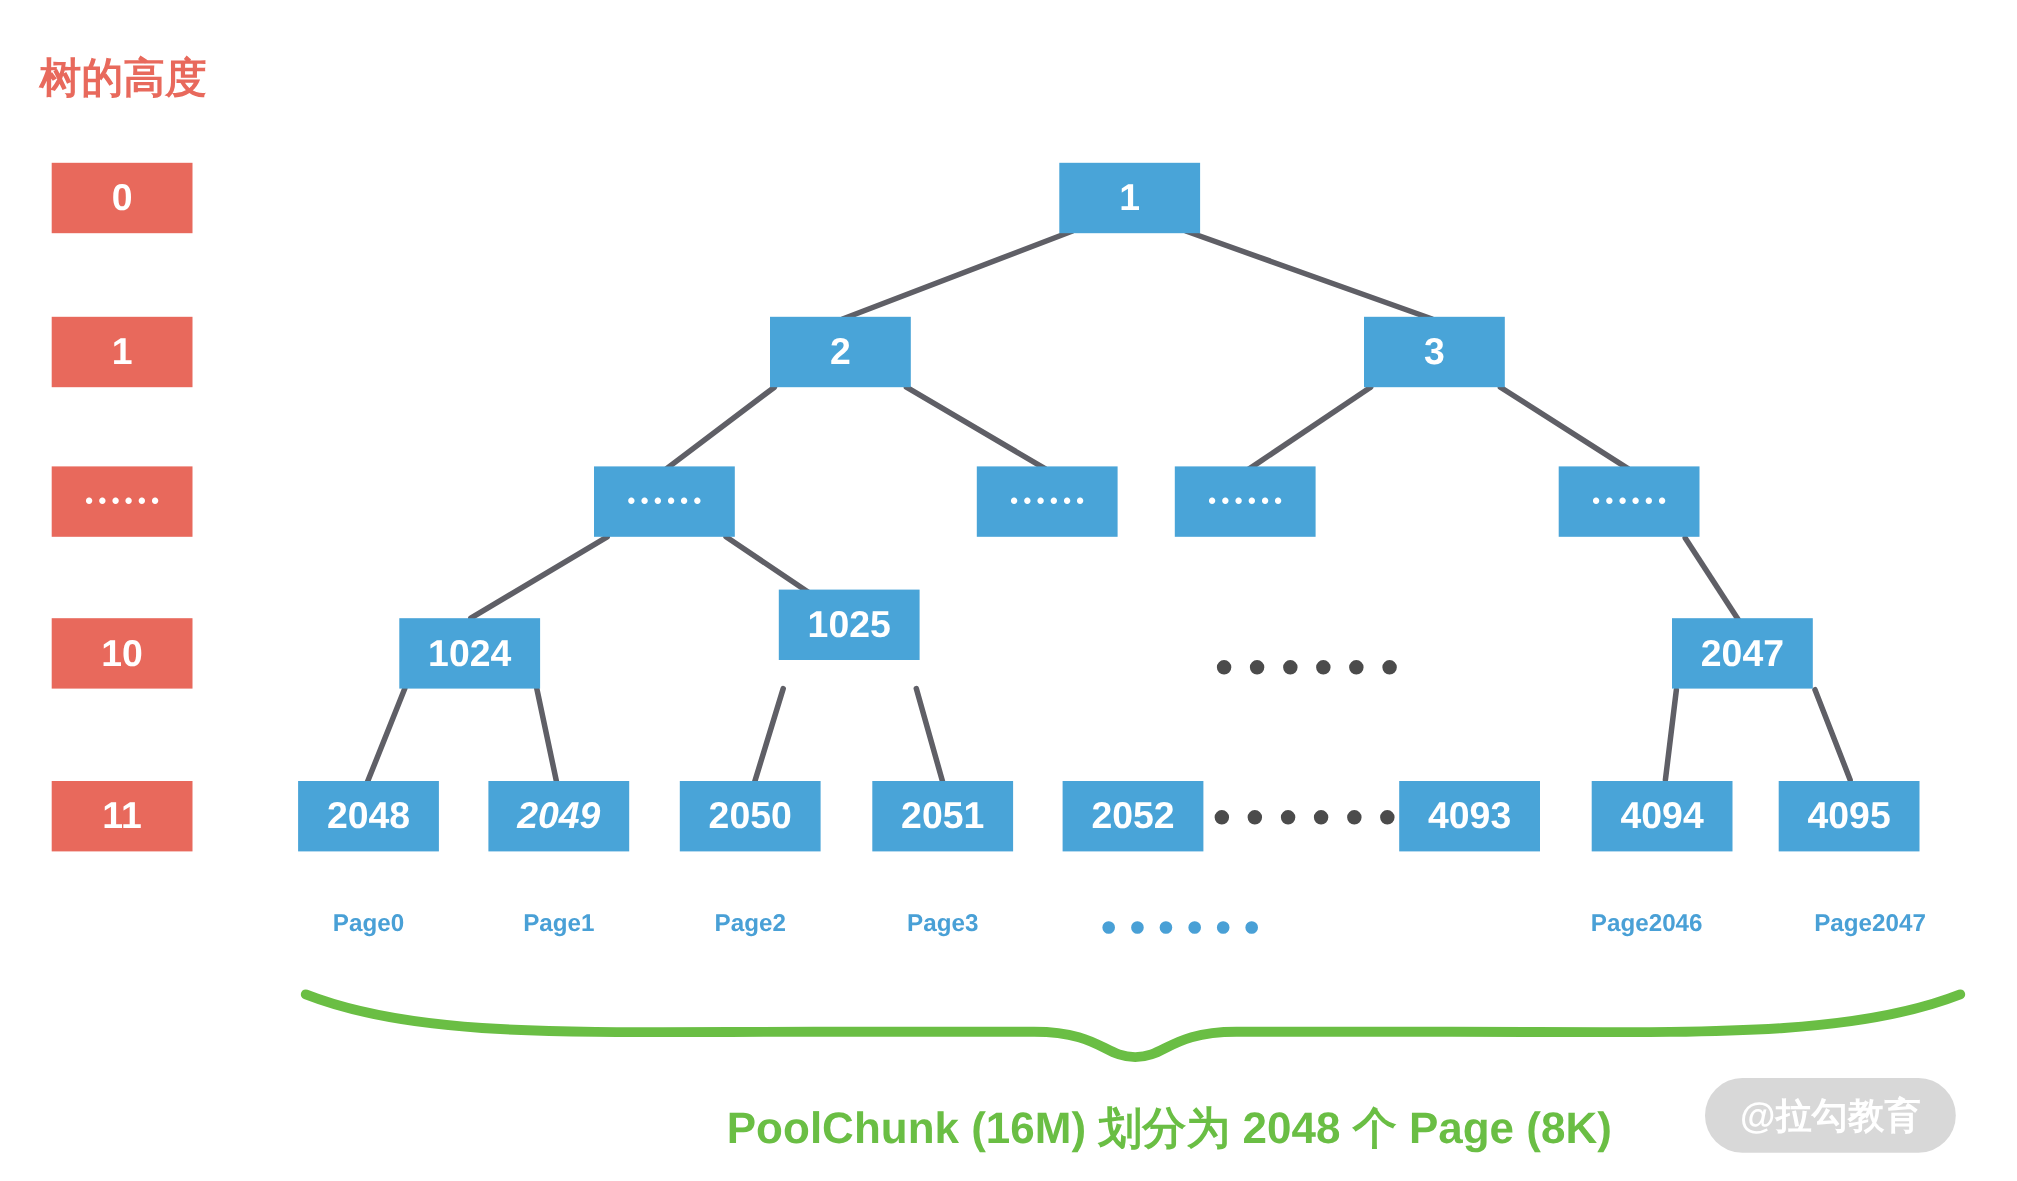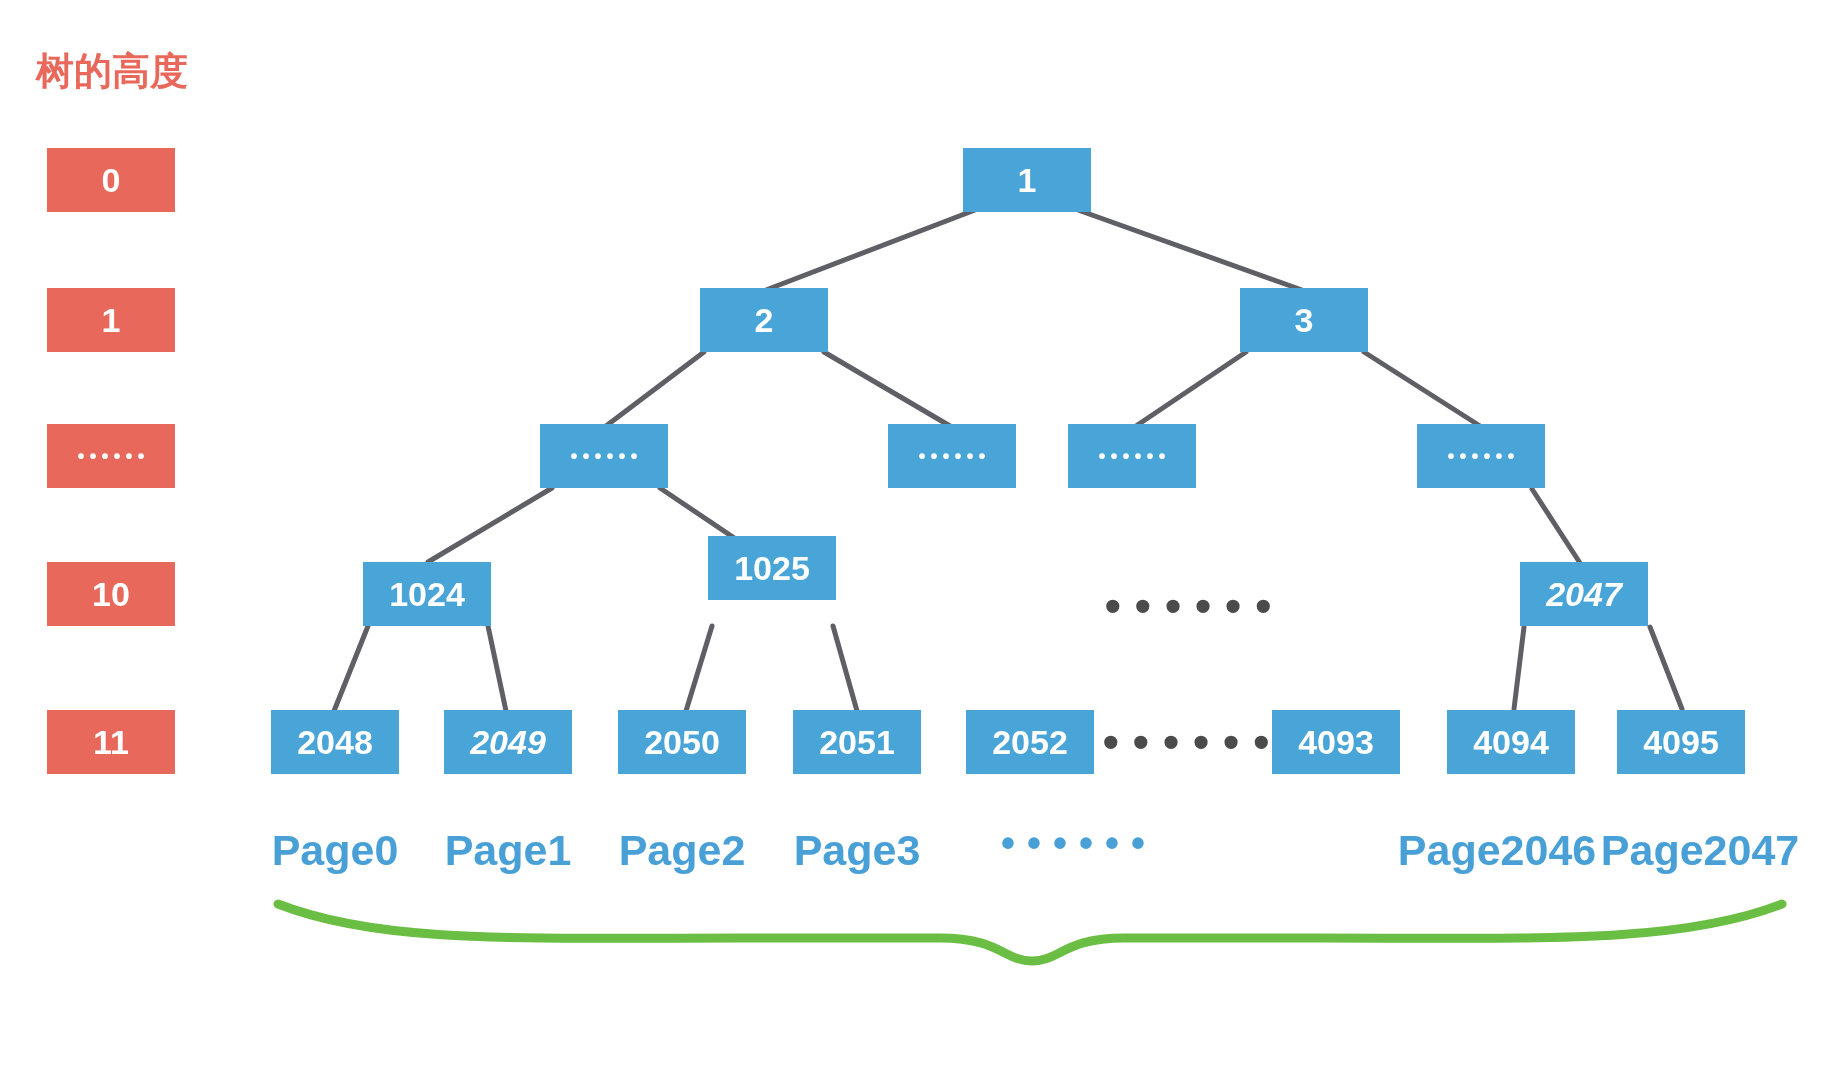--- a/index.html
+++ b/index.html
@@ -23,21 +23,21 @@
   }
   .node.red{background:#e8695c;}
   .node .dotrow{font-size:20px;letter-spacing:5px;line-height:1;text-indent:5px;}
   .sep{
     position:absolute;transform:translate(-50%,-50%);z-index:1;line-height:1;
     font-size:46px;letter-spacing:14px;color:#4b4b4b;font-weight:bold;text-indent:14px;white-space:nowrap;
   }
   .sep.blue{color:#49a0d6;font-size:40px;letter-spacing:12px;}
   .page-label{
     position:absolute;top:826px;transform:translateX(-50%);z-index:1;
-    font-size:43px;font-weight:bold;color:#49a0d6;white-space:nowrap;
+    font-size:22px;font-weight:bold;color:#49a0d6;white-space:nowrap;
   }
   .caption{
     position:absolute;left:1063px;top:998px;transform:translateX(-50%);z-index:2;
     font-size:40px;font-weight:bold;color:#6abe44;white-space:nowrap;
   }
   .watermark{
     position:absolute;left:1550px;top:980px;width:228px;height:68px;z-index:3;
     background:#d8d8d8;border-radius:34px;display:flex;align-items:center;justify-content:center;
     color:#ffffff;font-size:33px;font-weight:bold;white-space:nowrap;
   }
@@ -103,21 +103,21 @@
       </div>
       <div class="node" style="left: 1417px; top: 424px;">
         <span class="dotrow">••••••</span>
       </div>
       <div class="node" style="left: 363px; top: 562px;">
         <span>1024</span>
       </div>
       <div class="node" style="left: 708px; top: 536px;">
         <span>1025</span>
       </div>
-      <div class="node" style="left: 1520px; top: 562px; font-style: italic;">
+      <div class="node" style="left: 1520px; top: 562px;">
         <span>2047</span>
       </div>
       <div class="node" style="left: 271px; top: 710px;">
         <span>2048</span>
       </div>
       <div class="node" style="left: 444px; top: 710px; font-style: italic;">
         <span>2049</span>
       </div>
       <div class="node" style="left: 618px; top: 710px;">
         <span>2050</span>
@@ -142,13 +142,15 @@
     </div>
   <div id="page-row">
       <span class="page-label" style="left: 335px;">Page0</span>
       <span class="page-label" style="left: 508px;">Page1</span>
       <span class="page-label" style="left: 682px;">Page2</span>
       <span class="page-label" style="left: 857px;">Page3</span>
       <span class="page-label" style="left: 1497px;">Page2046</span>
       <span class="page-label" style="left: 1700px;">Page2047</span>
       <span class="sep blue" style="left: 1072px; top: 843px;">••••••</span>
     </div>
+  <div class="caption">PoolChunk (16M) 划分为 2048 个 Page (8K)</div>
+  <div class="watermark">@拉勾教育</div>
 </div>
 
 </body></html>

